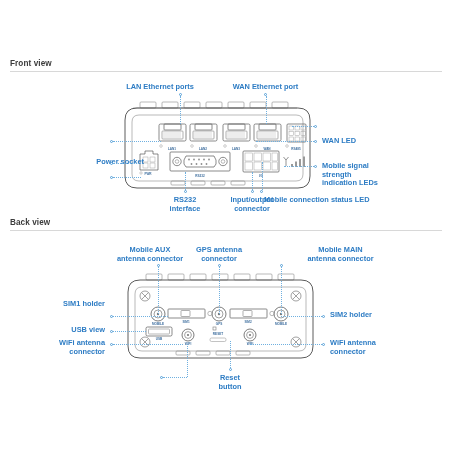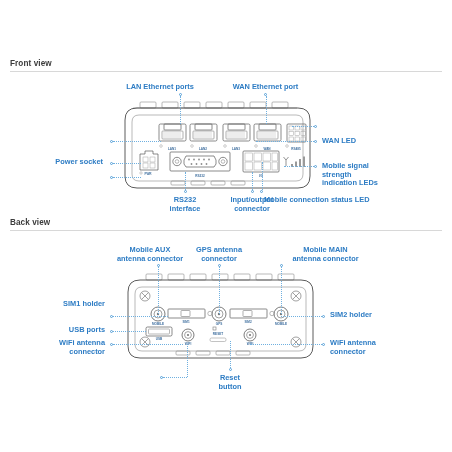--- a/index.html
+++ b/index.html
@@ -236,21 +236,21 @@
 
   <div class="lbl l" style="left:322px;top:162px;width:125px;">Mobile signal
 strength
 indication LEDs</div>
   <div class="dot" style="left:314px;top:164.5px;"></div>
   <div class="lead h" style="left:284px;top:166px;width:30px;"></div>
 
   <div class="dot" style="left:110px;top:139.5px;"></div>
   <div class="lead h" style="left:113px;top:141px;width:48px;"></div>
 
-  <div class="lbl r" style="left:0px;top:158px;width:103px;">Power socket</div>
+  <div class="lbl r" style="left:0px;top:158px;width:103px;padding-left:41px;">Power socket</div>
   <div class="dot" style="left:110px;top:161.5px;"></div>
   <div class="lead h" style="left:113px;top:163px;width:28px;"></div>
 
   <div class="dot" style="left:110px;top:175.5px;"></div>
   <div class="lead h" style="left:113px;top:177px;width:28px;"></div>
 
   <div class="lbl c" style="left:155px;top:196px;width:60px;">RS232
 interface</div>
   <div class="dot" style="left:183.5px;top:190px;"></div>
   <div class="lead v" style="left:185px;top:172px;height:18px;"></div>
@@ -366,30 +366,30 @@
   <div class="lbl c" style="left:76px;top:246px;width:148px;">Mobile AUX
 antenna connector</div>
   <div class="dot" style="left:156.5px;top:264px;"></div>
   <div class="lead v" style="left:158px;top:267px;height:47px;"></div>
 
   <div class="lbl c" style="left:168px;top:246px;width:102px;">GPS antenna
 connector</div>
   <div class="dot" style="left:217.5px;top:264px;"></div>
   <div class="lead v" style="left:219px;top:267px;height:47px;"></div>
 
-  <div class="lbl c" style="left:258px;top:246px;width:135px;text-align:center;">Mobile MAIN
+  <div class="lbl c" style="left:273px;top:246px;width:135px;text-align:center;">Mobile MAIN
 antenna connector</div>
   <div class="dot" style="left:279.5px;top:264px;"></div>
   <div class="lead v" style="left:281px;top:267px;height:47px;"></div>
 
   <div class="lbl r" style="left:0px;top:300px;width:105px;">SIM1 holder</div>
   <div class="dot" style="left:110px;top:314.5px;"></div>
   <div class="lead h" style="left:113px;top:316px;width:55px;"></div>
 
-  <div class="lbl r" style="left:0px;top:326px;width:105px;">USB ports</div>
+  <div class="lbl r" style="left:0px;top:326px;width:105px;">USB view</div>
   <div class="dot" style="left:110px;top:329.5px;"></div>
   <div class="lead h" style="left:113px;top:331px;width:33px;"></div>
 
   <div class="lbl r" style="left:0px;top:339px;width:105px;">WiFi antenna
 connector</div>
   <div class="dot" style="left:110px;top:342.5px;"></div>
   <div class="lead h" style="left:113px;top:344px;width:70px;"></div>
 
   <div class="lbl l" style="left:330px;top:311px;width:120px;">SIM2 holder</div>
   <div class="dot" style="left:322px;top:314.5px;"></div>

